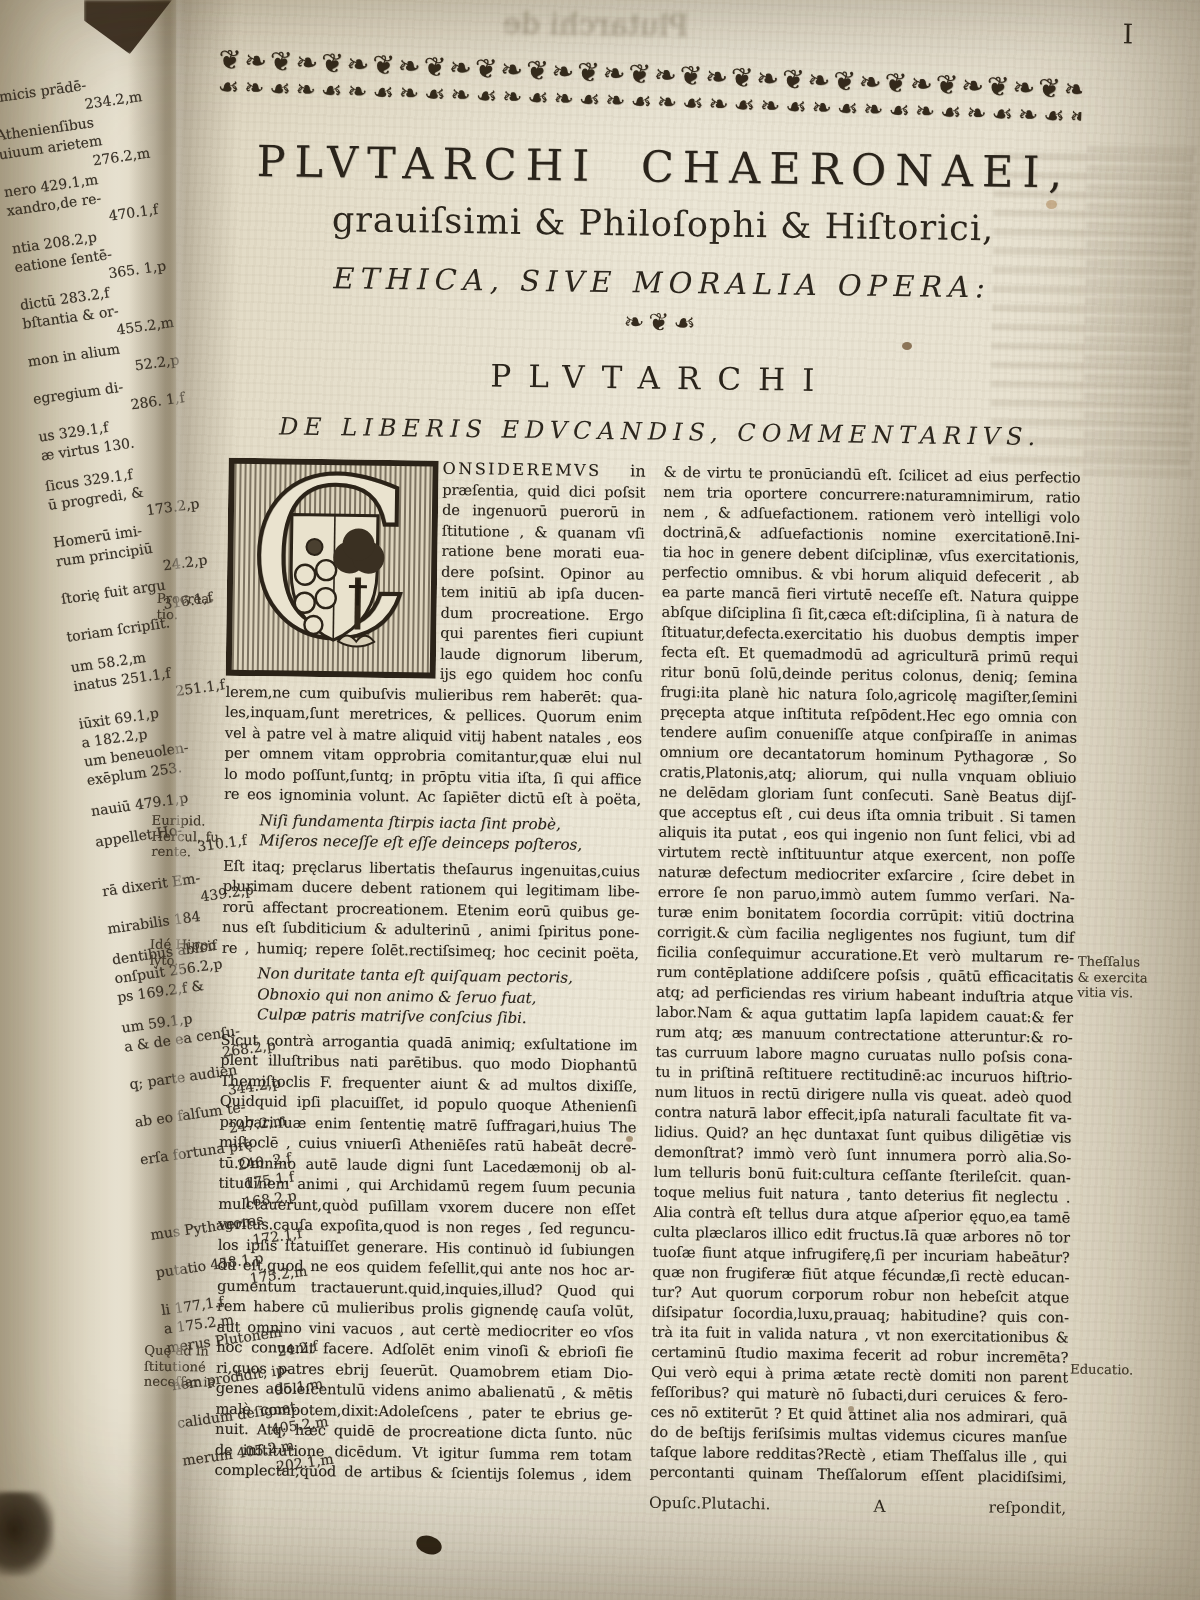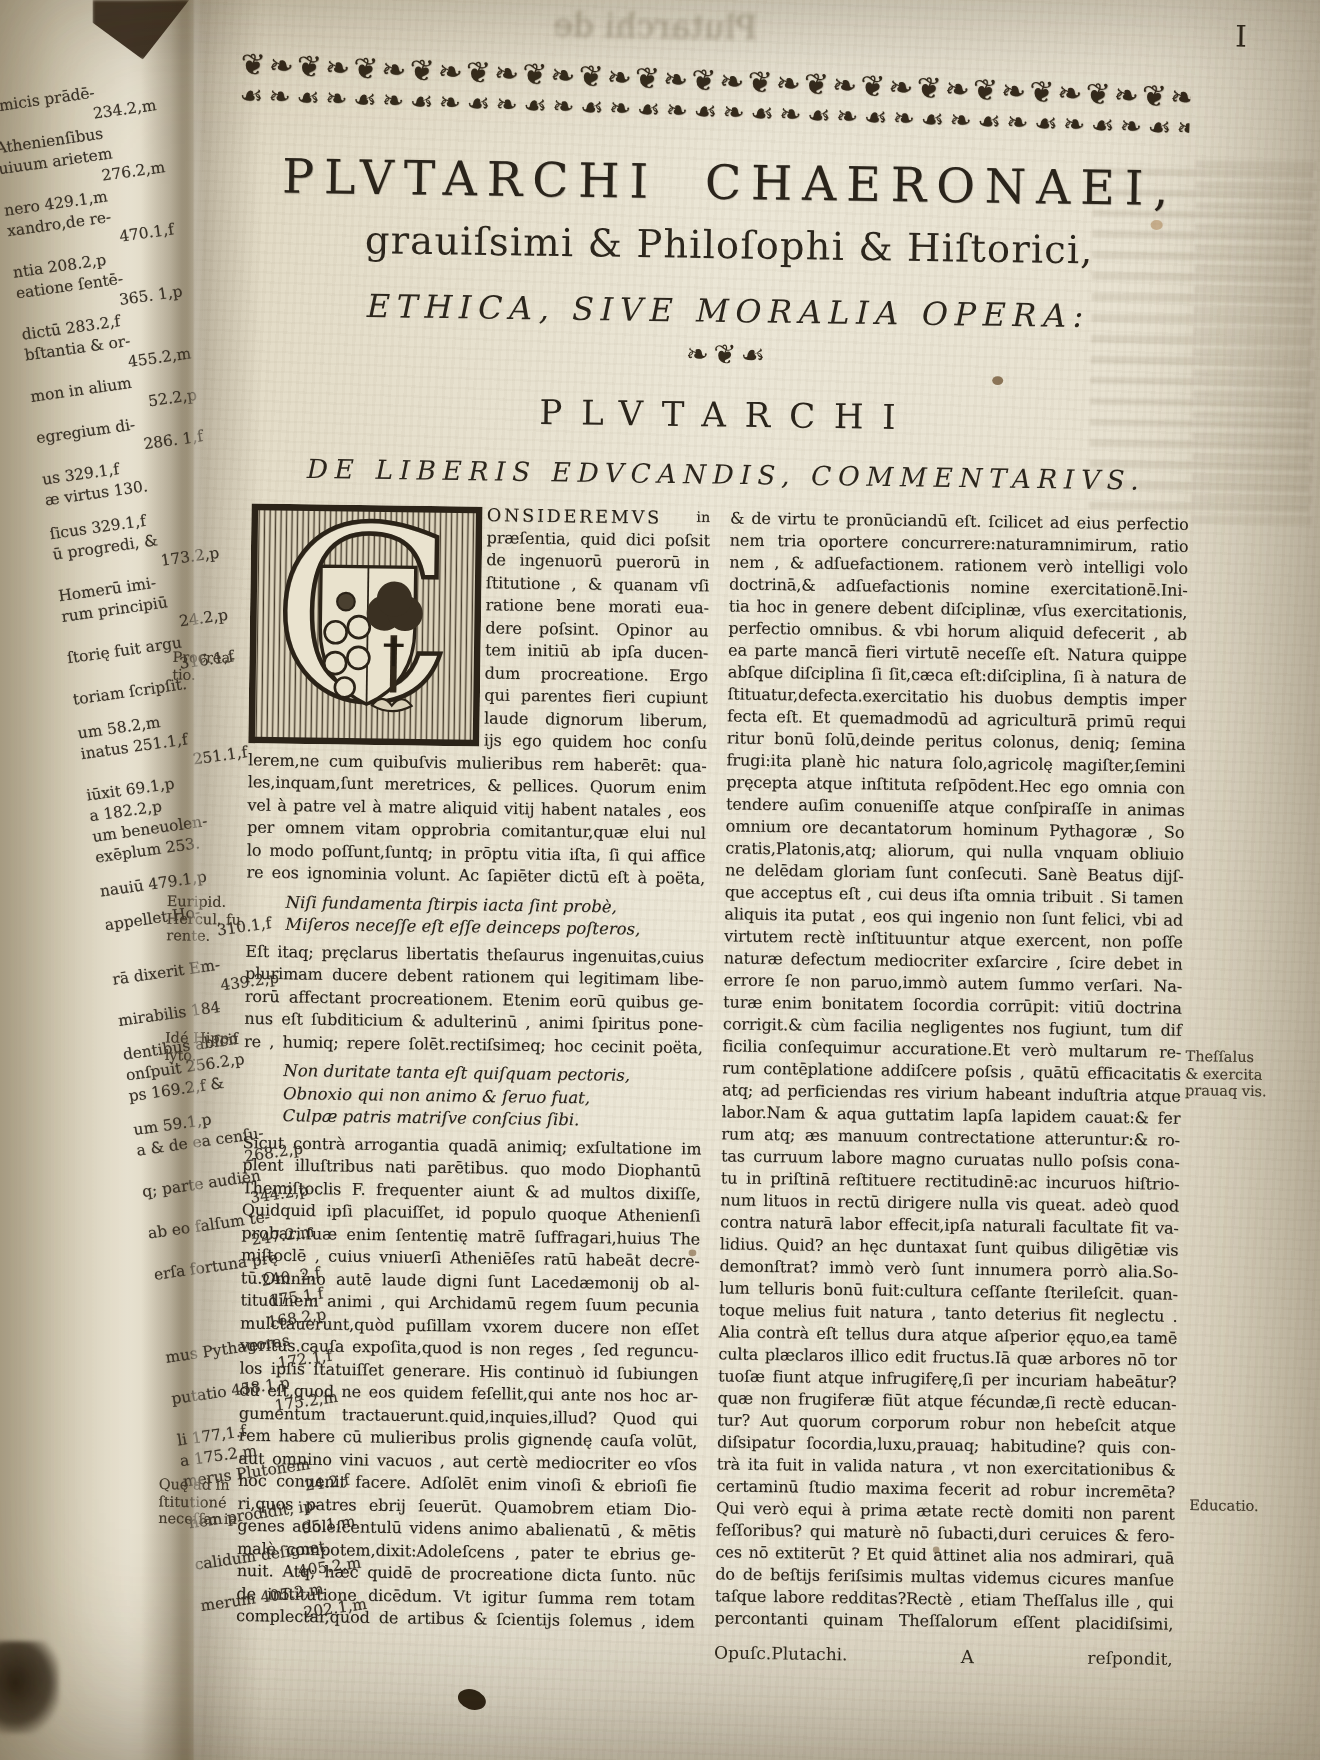--- a/index.html
+++ b/index.html
@@ -59,33 +59,33 @@
   .subt{position:absolute;left:0;top:418px;width:1010px;text-align:center;font-size:24px;font-style:italic;letter-spacing:6px;color:#2c261d;white-space:nowrap;}
 
   .columns{position:absolute;left:74px;top:462px;width:852px;display:flex;gap:18px;}
   .col{position:relative;width:417px;color:#28221a;text-shadow:.3px .3px .5px rgba(40,33,24,.32);}
   .ln{font-size:14.6px;letter-spacing:-.1px;text-align:justify;text-align-last:justify;white-space:nowrap;overflow:visible;}
   .col1 .ln{height:20.5px;line-height:20.5px;}
   .col2 .ln{height:20px;line-height:20px;}
   .ln.op{margin-left:214px;}
   .first-line{display:flex;justify-content:space-between;margin-left:214px;height:20.5px;line-height:20.5px;}
   .first-line .caps{font-size:16px;letter-spacing:2.5px;}
-  .first-line .rest{font-size:13px;}
+  .first-line .rest{font-size:16px;}
   .verse{margin:5px 0;}
   .verse .vln{font-size:15px;font-style:italic;height:20.5px;line-height:20.5px;padding-left:36px;text-align:left;text-align-last:left;white-space:nowrap;}
 
   .woodcut{position:absolute;left:0;top:2px;width:210px;height:218px;}
 
   .mnote{position:absolute;width:68px;font-size:13.2px;line-height:15.5px;color:#453d2f;text-shadow:0 0 .6px rgba(69,61,47,.5);}
   .mn1{left:4px;top:598px;}
   .mn2{left:2px;top:820px;}
   .mn3{left:2px;top:944px;}
   .mn4{left:2px;top:1350px;width:72px;}
   .mn5{left:930px;top:948px;width:76px;}
-  .mn6{left:928px;top:1356px;width:80px;margin-left:11px;}
+  .mn6{left:928px;top:1356px;width:80px;}
 
   .footer{position:absolute;left:509px;top:1494px;width:417px;display:flex;justify-content:space-between;
     font-size:15.5px;color:#2c261d;}
   .footer .sig{font-size:16.5px;}
 
   .speck{position:absolute;border-radius:50%;z-index:5;}
   .sp1{left:902px;top:342px;width:10px;height:8px;background:#6b4f2e;opacity:.75;}
   .sp2{left:416px;top:1536px;width:26px;height:18px;background:#2c2215;transform:rotate(18deg);}
   .sp3{left:626px;top:1136px;width:7px;height:6px;background:#7a5c38;opacity:.6;}
   .sp4{left:1046px;top:200px;width:11px;height:9px;background:#a97f4c;opacity:.5;}
@@ -368,21 +368,21 @@
         <div class="mline">lyto.</div>
       </div>
     <div class="mnote mn4">
         <div class="mline">Quę ad in</div>
         <div class="mline">ſtitutioné</div>
         <div class="mline">neceſſar ia</div>
       </div>
     <div class="mnote mn5">
         <div class="mline">Theſſalus</div>
         <div class="mline">&amp; exercita</div>
-        <div class="mline">prauaq vis.</div>
+        <div class="mline">vitia vis.</div>
       </div>
     <div class="mnote mn6">
         <div class="mline">Educatio.</div>
       </div>
 
     <div class="footer">
       <span>Opuſc.Plutachi.</span>
       <span class="sig">A</span>
       <span>reſpondit,</span>
     </div>

